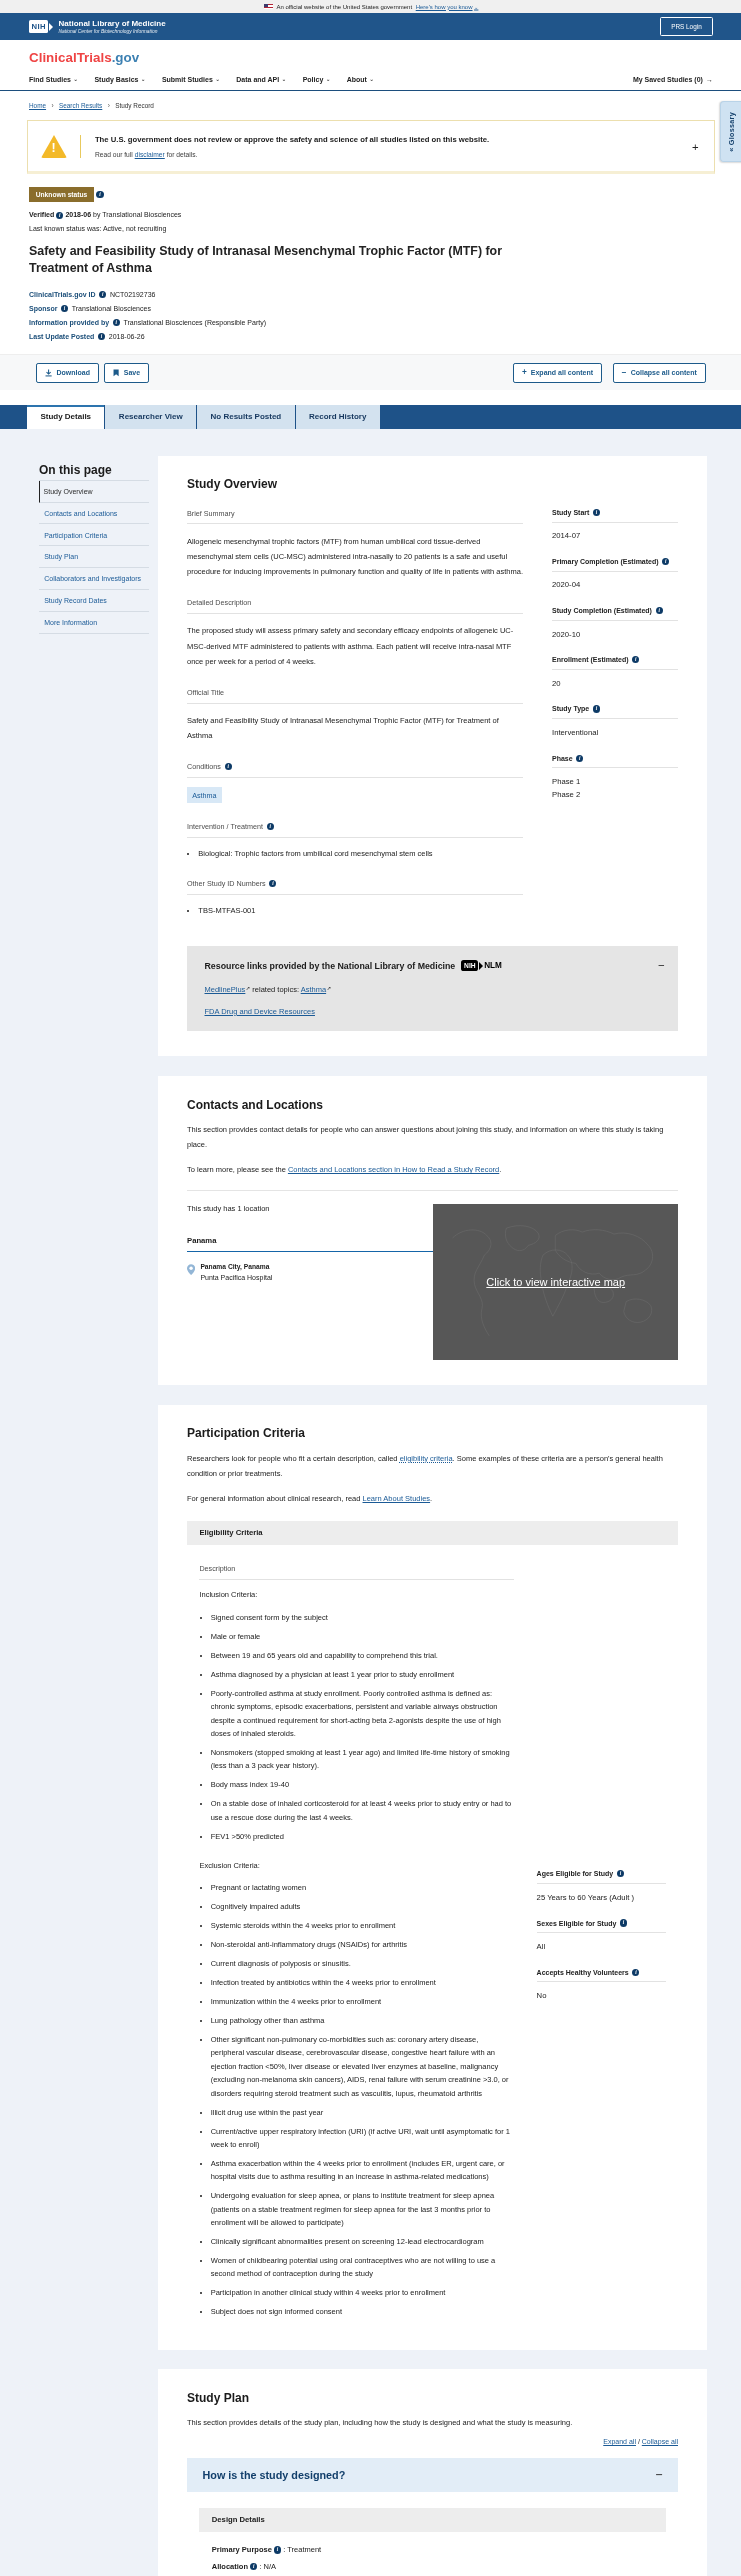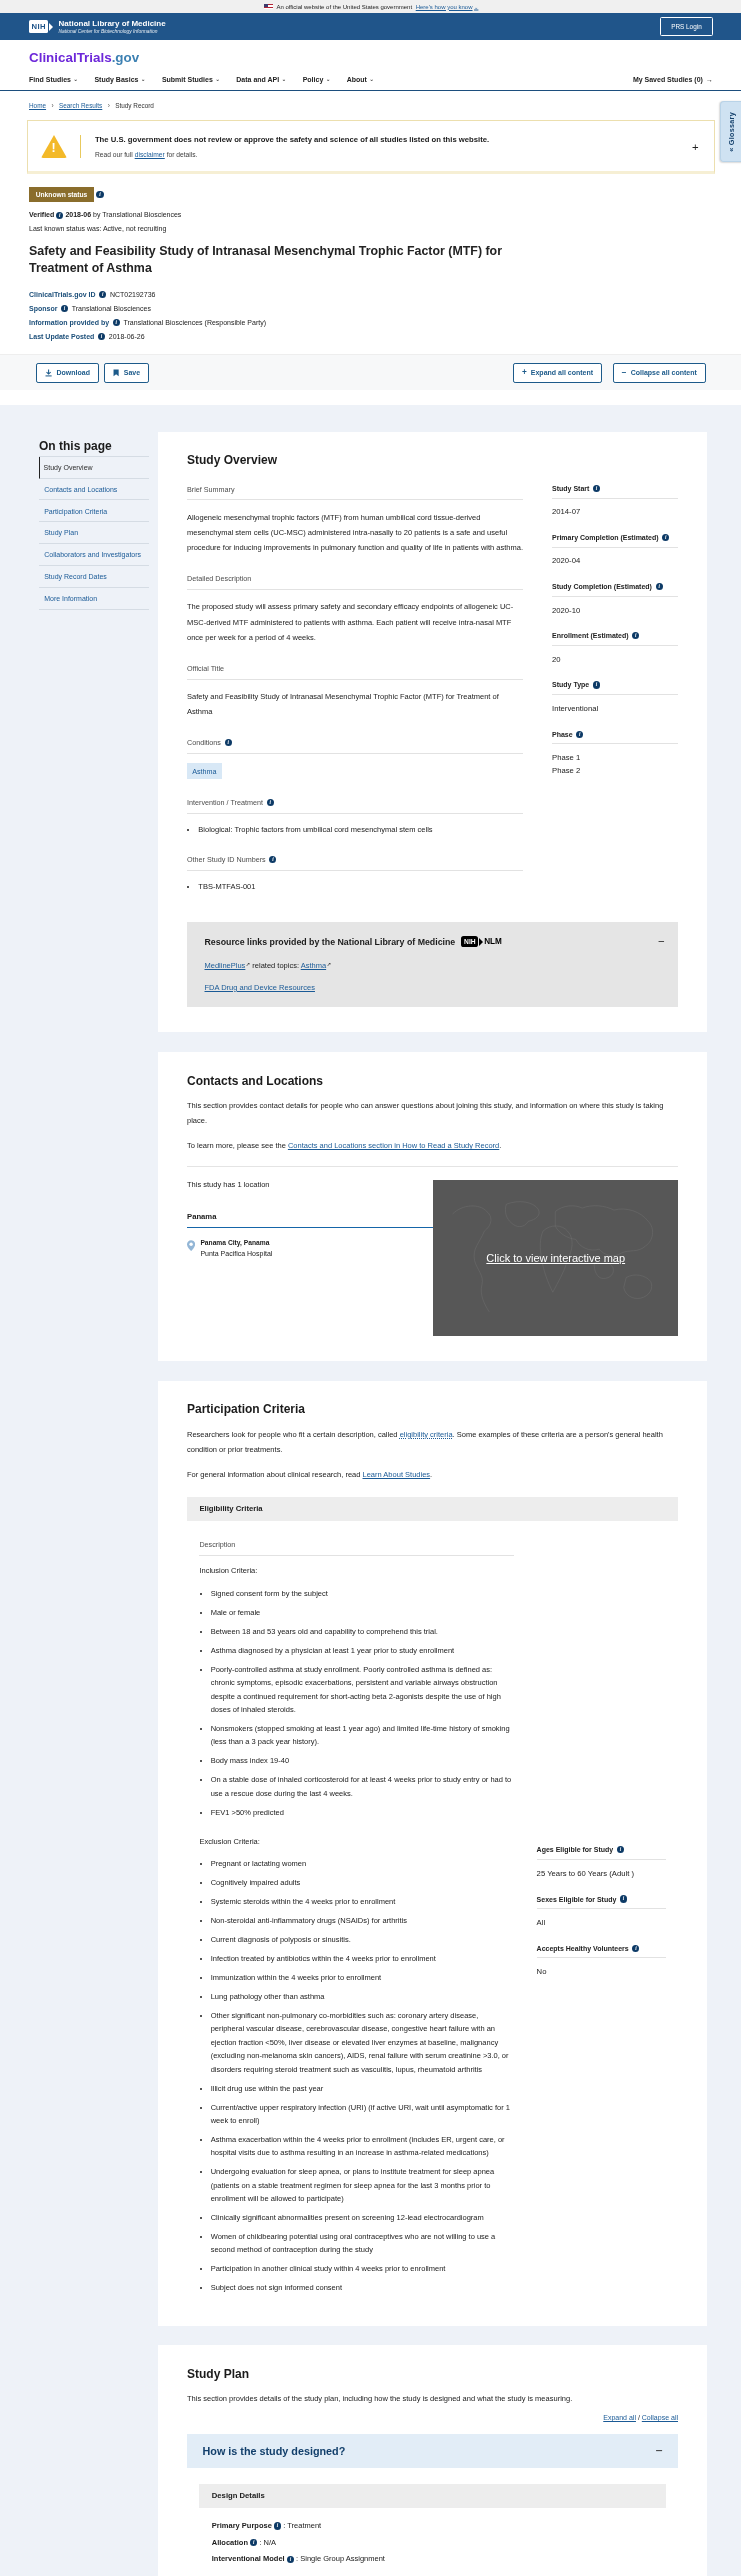--- a/index.html
+++ b/index.html
@@ -20,21 +20,21 @@
   .nih-box { background:#fff; color:#20558a; font-weight:bold; font-size:7.7px; padding:2.1px 2.6px; border-radius:1.5px; letter-spacing:0.3px; }
   .nih-arrow { width:0; height:0; border-top:4.6px solid transparent; border-bottom:4.6px solid transparent; border-left:4.6px solid #fff; }
   .nlm-titles { margin-left:5.2px; }
   .nlm-t { font-size:8px; font-weight:bold; line-height:1.2; }
   .nlm-s { font-size:4.9px; font-style:italic; opacity:.9; }
   .prs { margin-left:auto; background:transparent; border:0.5px solid #fff; color:#fff; font-size:6.4px; padding:4.6px 10.3px; border-radius:1.5px; font-family:inherit; cursor:pointer; }
 
   
   .brand-row { padding:10.3px 29px 2.1px; }
   .brand { text-decoration:none; font-size:13.4px; font-weight:bold; }
-  .b-main { color:#6d28d9;text-align:right; }
+  .b-main { color:#ef4444;text-align:right; }
   .b-suf { color:#3c80b2; }
   .nav-row { display:flex; align-items:center; padding:8.2px 29px 7.2px; border-bottom:1.5px solid #1c4e7d; }
   .nav-items { display:flex; gap:16.5px; }
   .nav-item { text-decoration:none; color:#222; font-size:7px; font-weight:bold; display:inline-flex; align-items:center; gap:2.6px; }
   .nav-item .chev { color:#444; }
   .saved { margin-left:auto; text-decoration:none; color:#222; font-size:7px; font-weight:bold; display:inline-flex; gap:3.1px; align-items:center; }
 
   
   .breadcrumb { padding:11.3px 29px 9.3px; font-size:6.4px; color:#333; }
   .breadcrumb .sep { margin:0 3.6px; color:#555; }
@@ -297,20 +297,29 @@
         </button>
       <button class="abtn">
           <span class="sym">−</span>
           <span>Collapse all content</span>
         </button>
     </div>
   </div>
 
   <div class="tab-gap"></div>
 
+  <div class="tabbar">
+    <div class="tab active">Study Details</div>
+    <div class="tabs-rest">
+
+    <div class="tab">Researcher View</div>
+        <div class="tab">No Results Posted</div>
+        <div class="tab">Record History</div>
+      </div>
+  </div>
 
   <div class="content">
 
     <aside class="onpage">
       <div class="op-title">On this page</div>
       <div class="op-item active">Study Overview</div>
       <div>
 
       <div class="op-item">Contacts and Locations</div>
           <div class="op-item">Participation Criteria</div>
@@ -467,21 +476,21 @@
 
       <div class="band">Eligibility Criteria</div>
       <div class="elig-grid">
         <div class="elig-main">
           <div class="f-label first">Description</div>
           <div class="crit-title">Inclusion Criteria:</div>
           <ul class="crit">
 
           <li>Signed consent form by the subject</li>
               <li>Male or female</li>
-              <li>Between 18 and 53 years old and capability to comprehend this trial.</li>
+              <li>Between 19 and 65 years old and capability to comprehend this trial.</li>
               <li>Asthma diagnosed by a physician at least 1 year prior to study enrollment</li>
               <li>Poorly-controlled asthma at study enrollment. Poorly controlled asthma is defined as: chronic symptoms, episodic exacerbations, persistent and variable airways obstruction despite a continued requirement for short-acting beta 2-agonists despite the use of high doses of inhaled steroids.</li>
               <li>Nonsmokers (stopped smoking at least 1 year ago) and limited life-time history of smoking (less than a 3 pack year history).</li>
               <li>Body mass index 19-40</li>
               <li>On a stable dose of inhaled corticosteroid for at least 4 weeks prior to study entry or had to use a rescue dose during the last 4 weeks.</li>
               <li>FEV1 &gt;50% predicted</li>
             </ul>
           <div class="crit-title" style="margin-top:17.5px">Exclusion Criteria:</div>
           <ul class="crit">
 

